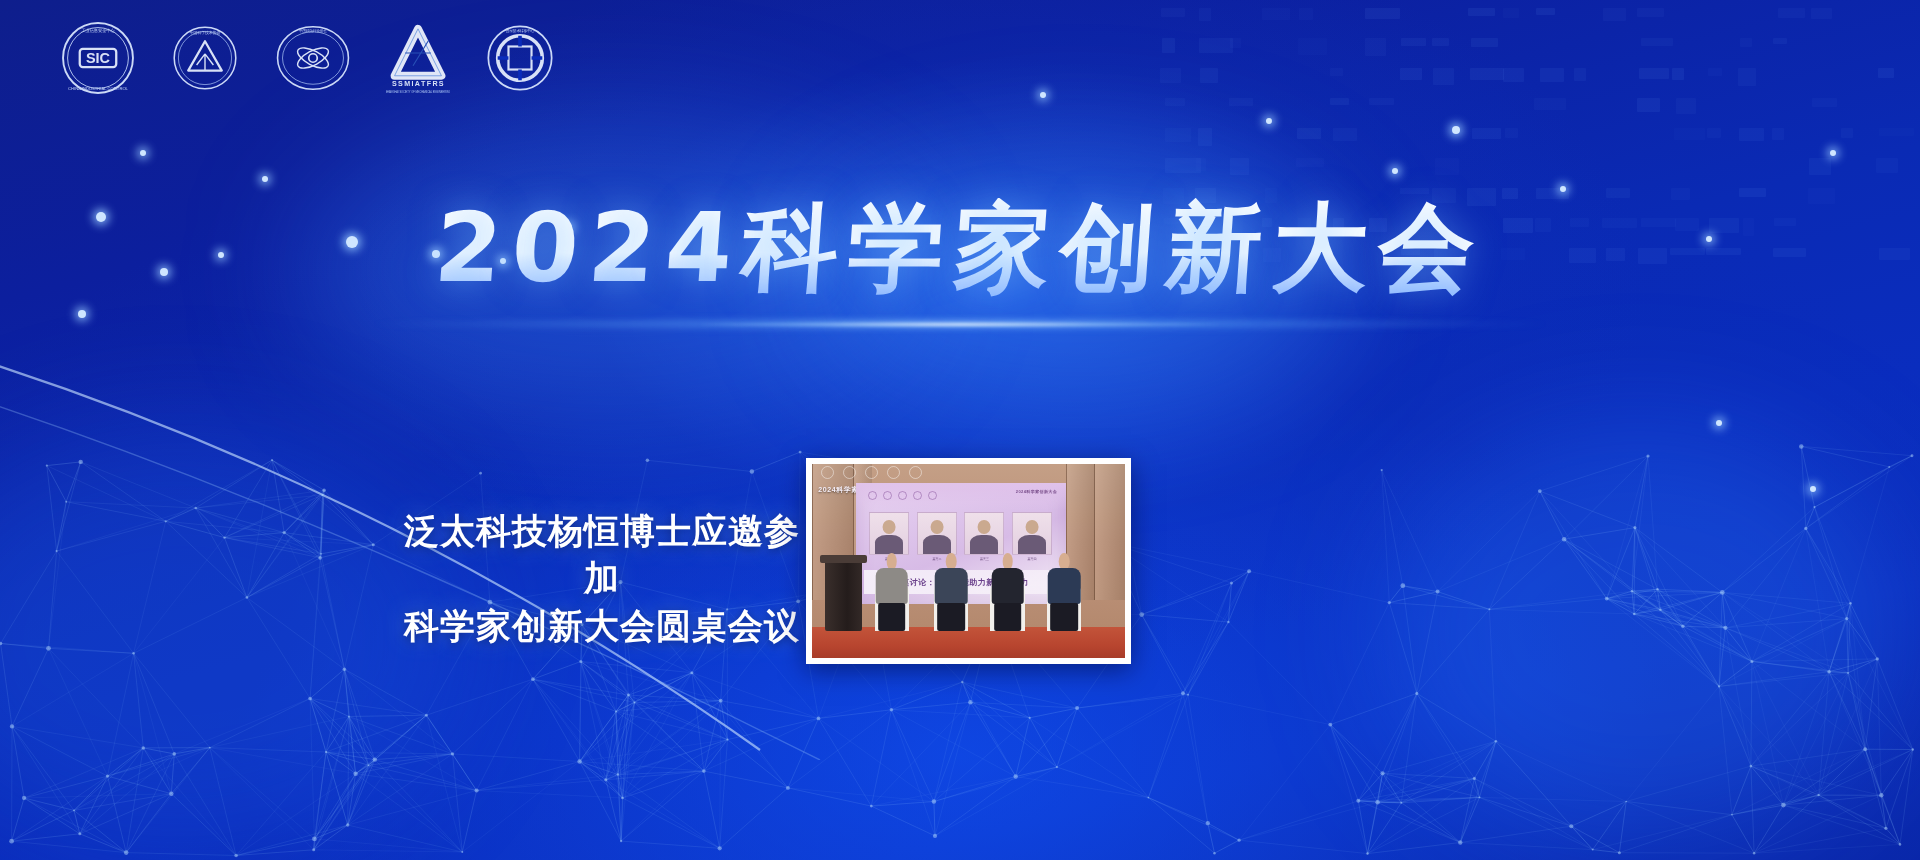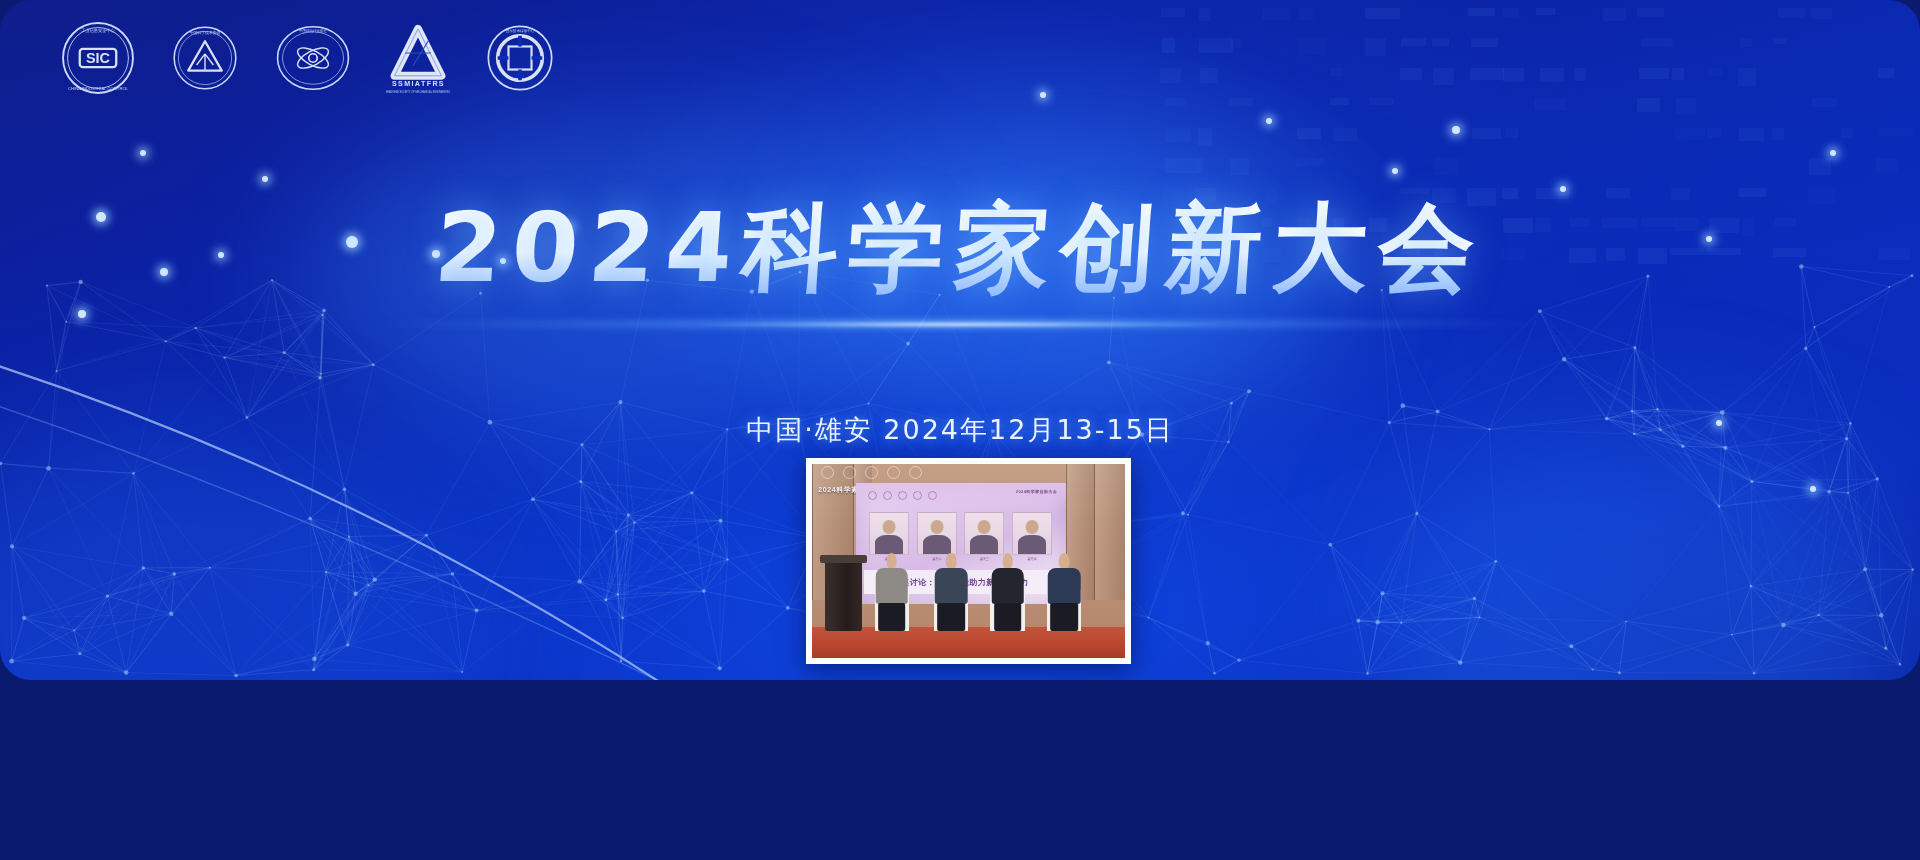--- a/index.html
+++ b/index.html
@@ -1,24 +1,23 @@
 <!DOCTYPE html>
 <html><head>
 <meta charset="utf-8">
 <style>
   html,body{margin:0;padding:0;background:#0a1a6e;}
   body{font-family:"Liberation Sans","DejaVu Sans",sans-serif;}
 
   .stage{
-    position:relative;width:1920px;height:680px;overflow:hidden;
+    position:relative;width:1920px;height:860px;overflow:hidden;
     background:
       radial-gradient(ellipse 900px 520px at 52% 34%, rgba(40,110,255,.55) 0%, rgba(16,52,190,.25) 45%, rgba(9,28,140,0) 72%),
       radial-gradient(ellipse 1500px 900px at 50% 88%, rgba(18,90,255,.55) 0%, rgba(10,40,180,.3) 48%, rgba(6,20,120,0) 78%),
       linear-gradient(165deg,#0e1e8c 0%,#0c1f9e 22%,#0a2ab4 48%,#0a2dbe 64%,#0b2fc0 80%,#0a27a8 100%);
-    border-radius: 31px;
   }
 
   
   .bg-layer{position:absolute;inset:0;pointer-events:none;}
 
   
   .blocks{position:absolute;top:0;right:0;width:760px;height:300px;opacity:.5;}
   .blk{position:absolute;background:rgba(120,175,255,.18);border-radius:1px;}
 
   
@@ -1237,22 +1236,25 @@
       <rect x="34" y="34" width="32" height="32" fill="none" stroke="#eaf2ff" stroke-width="3"></rect>
       <path d="M50 19 L50 34 M50 66 L50 81 M19 50 L34 50 M66 50 L81 50" stroke="#0a2dbe" stroke-width="5"></path>
       <text x="50" y="14" text-anchor="middle" font-size="5" fill="#cfe0ff" font-family="'Liberation Sans',sans-serif">国家技术转移中心</text>
     </svg>
   </div>
 
   <div class="title-wrap">
     <div class="title">2024科学家创新大会</div>
   </div>
 
-  <div class="dateline">中国·雄安  2024年12月13-15日</div>
-
+
+  <div class="headline">
+    <div>泛太科技杨恒博士应邀参加</div>
+    <div>科学家创新大会圆桌会议</div>
+  </div>
 
   <div class="photo-frame">
     <div class="photo">
       <div class="room-wall"></div>
       <div class="wall-panel" style="left:0;width:13%;"></div>
       <div class="wall-panel" style="left:13%;width:6%;"></div>
       <div class="wall-panel" style="left:81%;width:9%;"></div>
       <div class="wall-panel" style="left:90%;width:10%;"></div>
 
       <div class="photo-icons">

